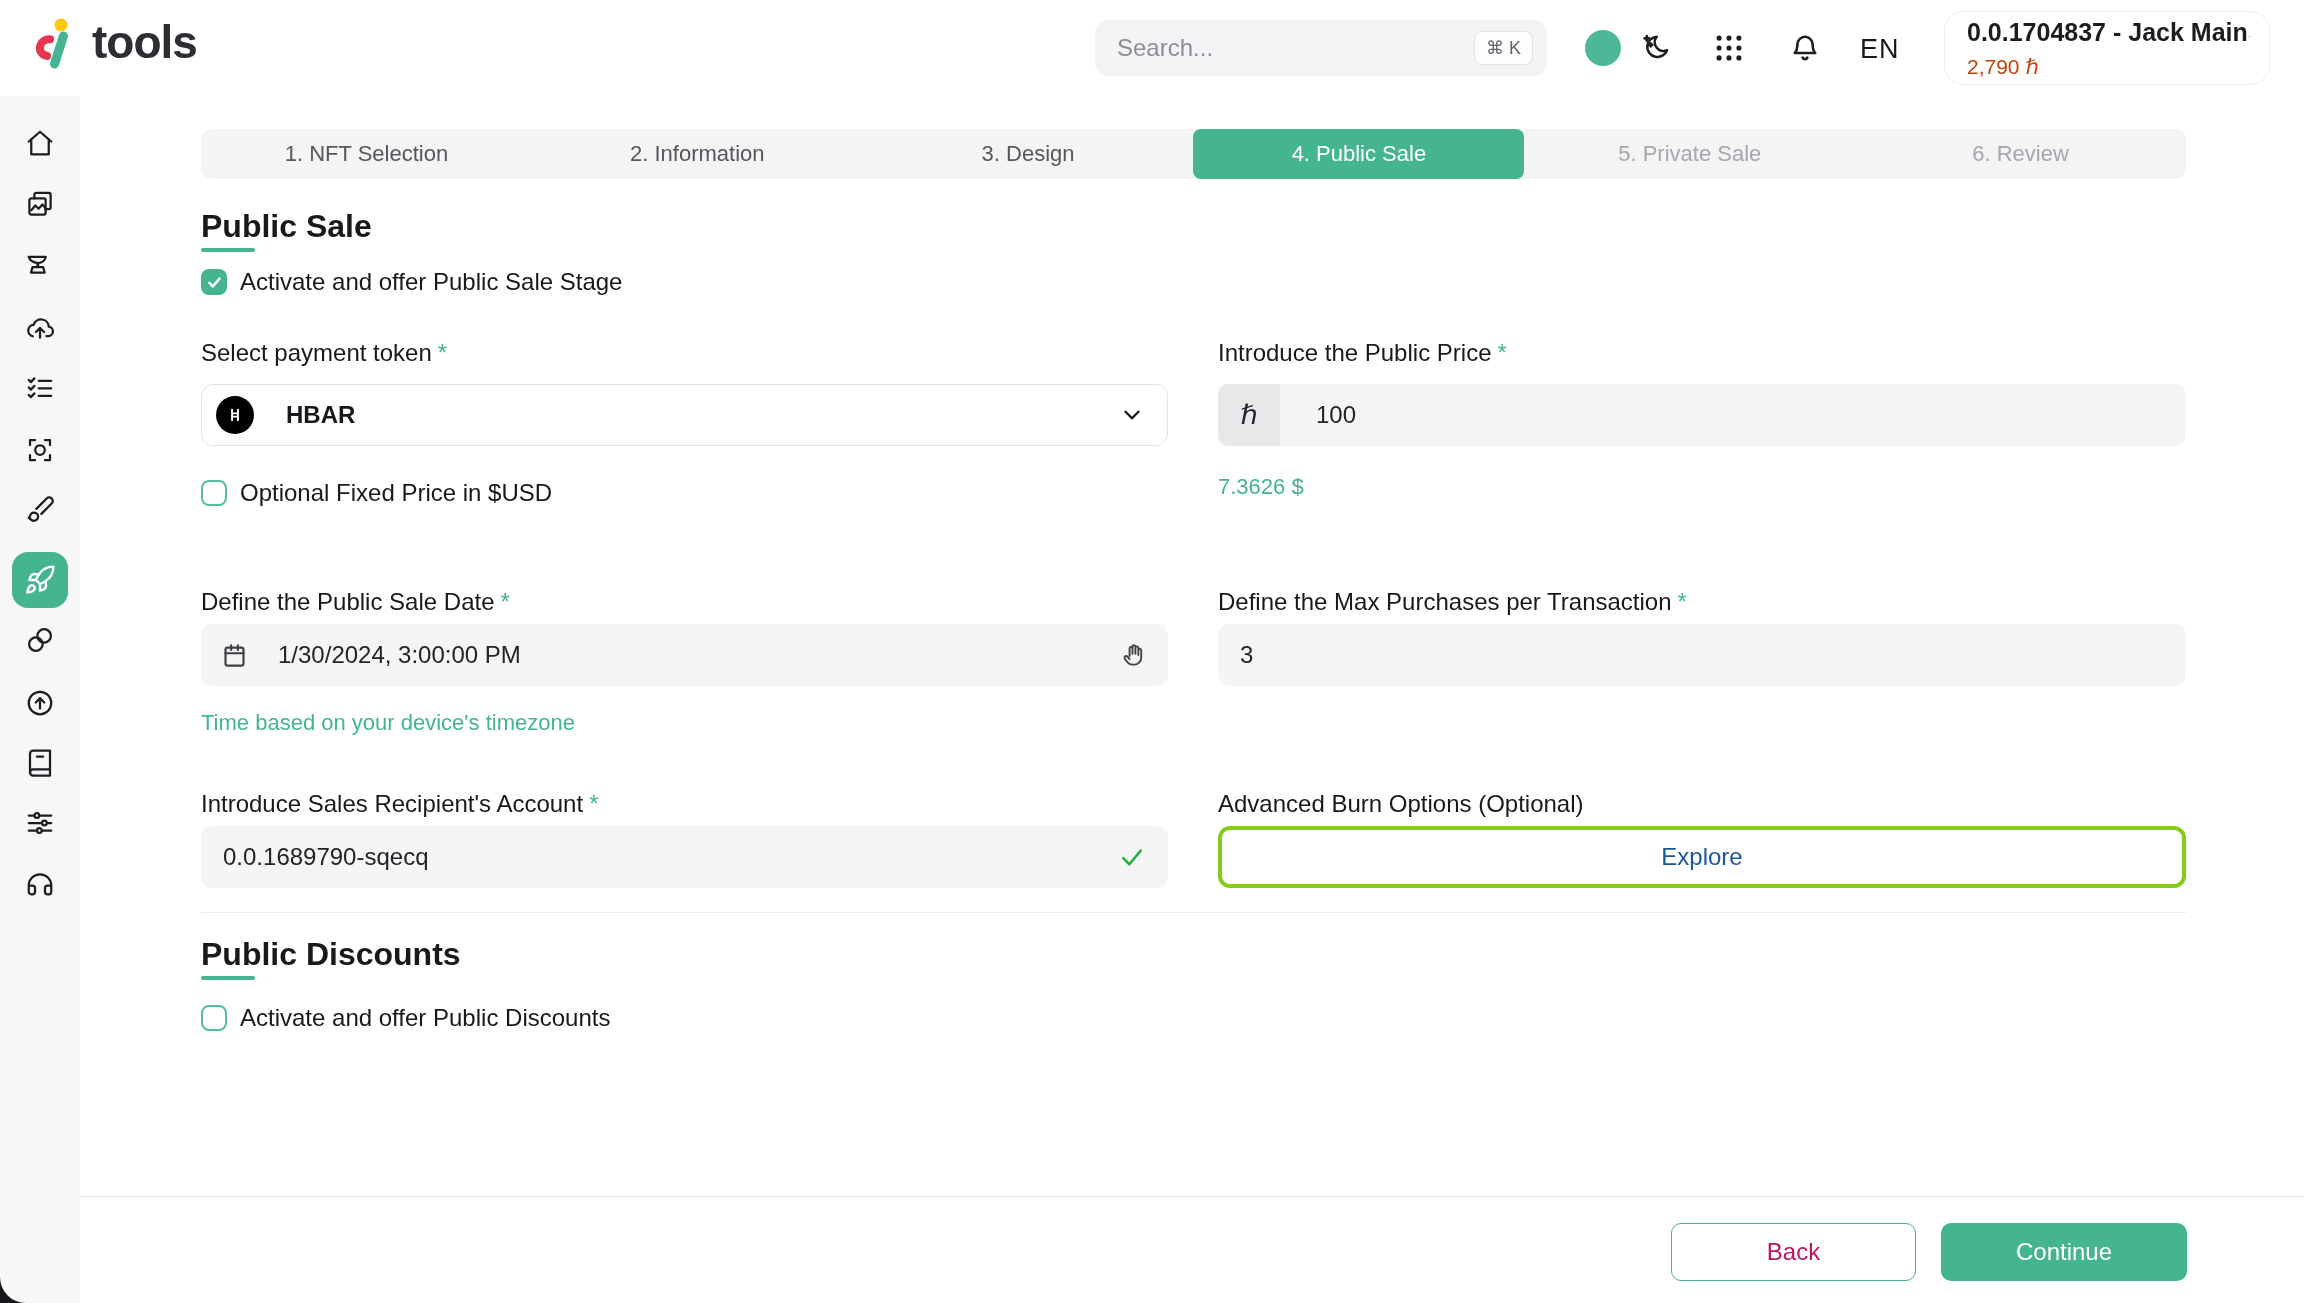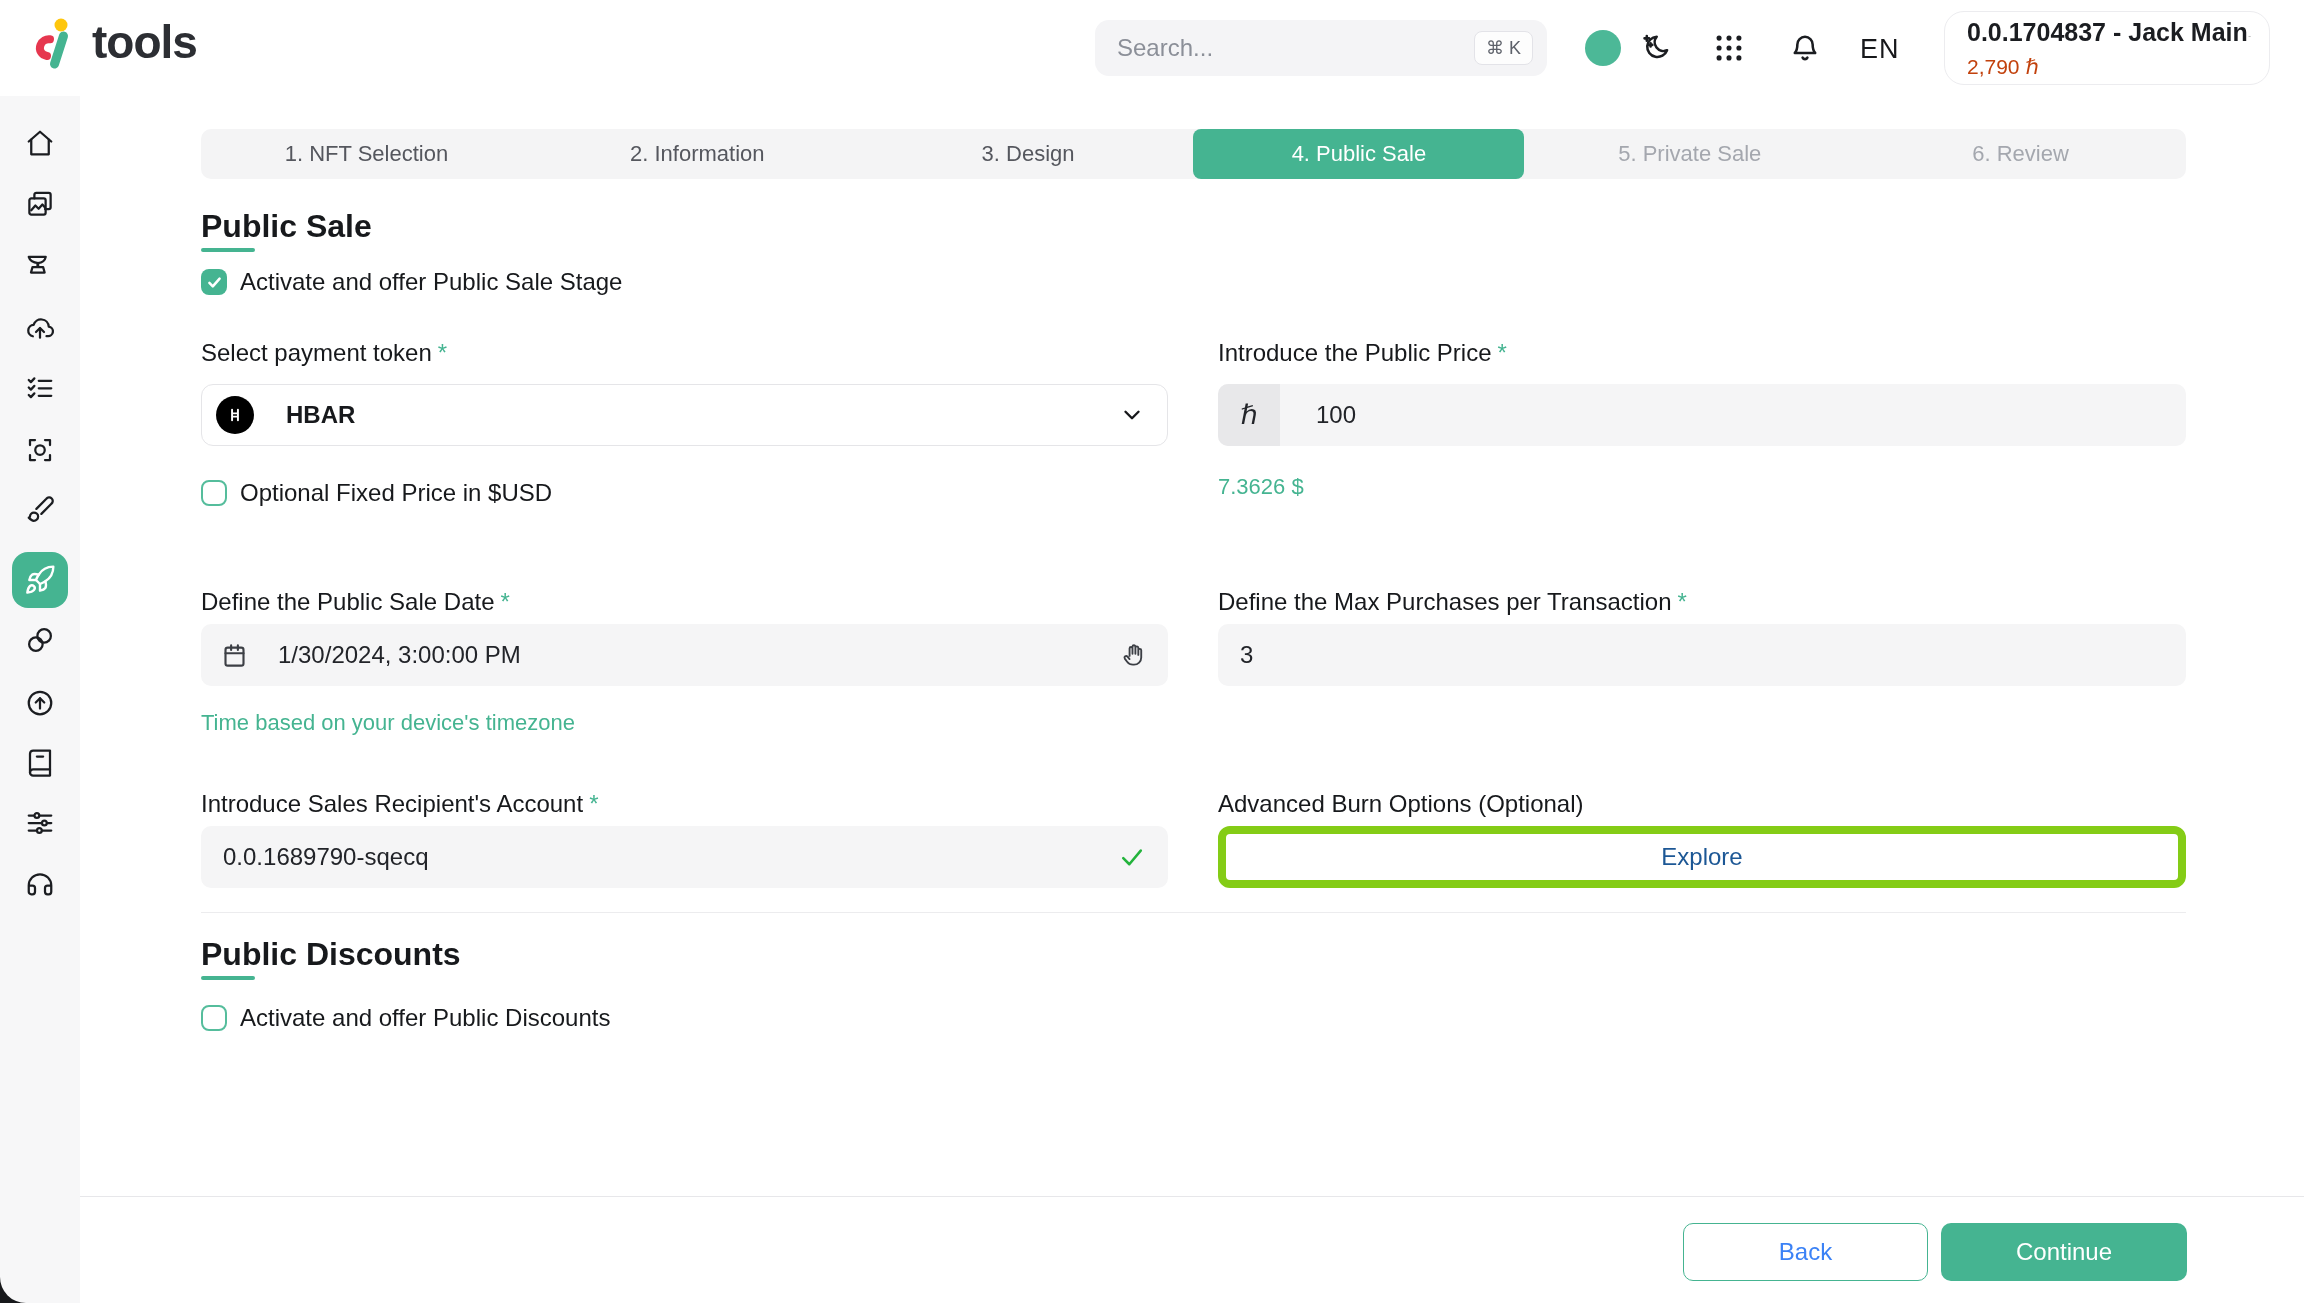--- a/index.html
+++ b/index.html
@@ -62,27 +62,27 @@
   .token-name { font-size:24px; font-weight:700; color:#17191c; flex:1; }
   .field .chev { margin-right:22px; }
 
   .prefix { width:62px; height:62px; background:#e8e8ea; border-radius:10px 0 0 10px; display:flex; align-items:center; justify-content:center; font-size:27px; font-style:italic; color:#222429; margin-right:20px; flex:0 0 auto; }
   .pad-l { padding-left:22px; }
   .hint { position:absolute; font-size:22px; color:#45b491; }
   .cal-ic { width:27px; height:27px; color:#3c3f45; margin:0 14px 0 20px; flex:0 0 auto; }
   .hand-ic { width:28px; height:28px; color:#3c3f45; margin-right:20px; flex:0 0 auto; }
   .ok-ic { width:28px; height:28px; color:#23b33c; margin-right:22px; flex:0 0 auto; }
 
-  .explore-btn { position:absolute; height:62px; background:#fff; border:8px solid #84cc16; border-radius:12px; display:flex; align-items:center; justify-content:center; font-size:24px; font-weight:500; color:#1c5795; cursor:pointer; }
+  .explore-btn { position:absolute; height:62px; background:#fff; border:4px solid #84cc16; border-radius:12px; display:flex; align-items:center; justify-content:center; font-size:24px; font-weight:500; color:#1c5795; cursor:pointer; }
 
   .divider { position:absolute; left:121px; width:1985px; height:1px; background:#ececee; }
   .foot-divider { position:absolute; left:0; width:2224px; height:1px; background:#e7e7ea; }
 
   .btn { position:absolute; height:58px; border-radius:10px; display:flex; align-items:center; justify-content:center; font-size:24px; cursor:pointer; }
-  .btn.ghost { background:#fff; border:1.5px solid #45b491; color:#3b82f6;margin-left:12px; }
+  .btn.ghost { background:#fff; border:1.5px solid #45b491; color:#be185d; }
   .btn.solid { background:#45b491; color:#fff; }
 
   svg { display:block; }
 </style>
 </head>
 <body>
 
 <div id="app">
 
   <div class="corner-dark"></div>

